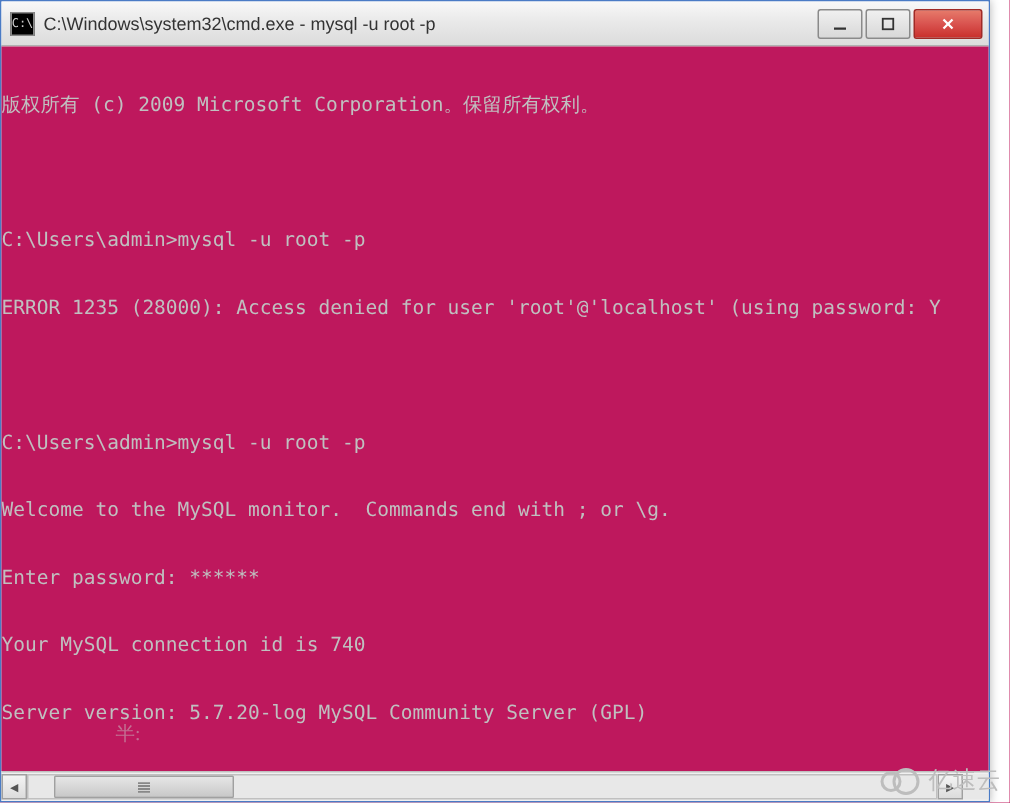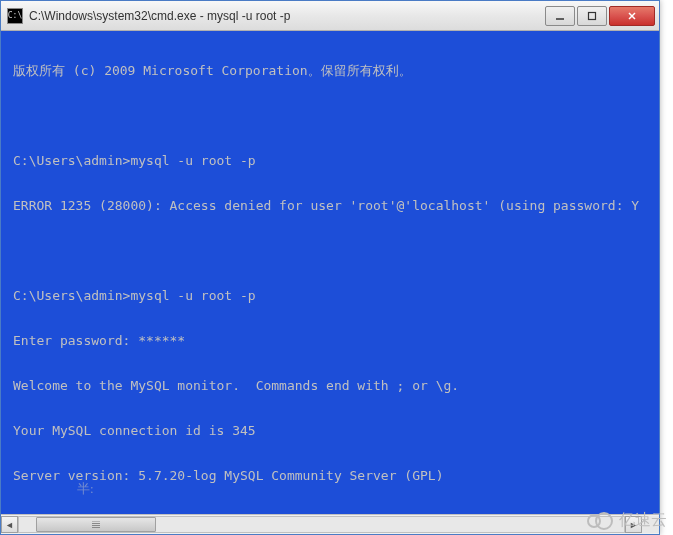--- a/index.html
+++ b/index.html
@@ -75,26 +75,26 @@
       color: #fff;
       width: 46px;
       border-color: #a02a26;
     }
     .win-btn svg {
       width: 10px;
       height: 10px;
     }
     .terminal {
       flex: 1;
-      background: #1d4ed8;
+      background: #be185d;
       color: #c0c0c0;
       font-family: "NSimSun", "SimSun", "Consolas", "Lucida Console", monospace;
       font-size: 13px;
       line-height: 15px;
-      padding: 2px 12px;
+      padding: 2px 0;
       overflow: hidden;
       white-space: pre;
       position: relative;
     }
     .terminal-line {
       min-height: 15px;
     }
     .bottom-area {
       height: 20px;
       background: #f0f0f0;
@@ -209,23 +209,23 @@
     </div>
   </div>
 
   <div class="terminal">
     <div class="terminal-line">版权所有 (c) 2009 Microsoft Corporation。保留所有权利。</div>
     <div class="terminal-line"></div>
     <div class="terminal-line">C:\Users\admin&gt;mysql -u root -p</div>
     <div class="terminal-line">ERROR 1235 (28000): Access denied for user 'root'@'localhost' (using password: Y</div>
     <div class="terminal-line"></div>
     <div class="terminal-line">C:\Users\admin&gt;mysql -u root -p</div>
+    <div class="terminal-line">Welcome to the MySQL monitor.  Commands end with ; or \g.</div>
     <div class="terminal-line">Enter password: ******</div>
-    <div class="terminal-line">Welcome to the MySQL monitor.  Commands end with ; or \g.</div>
-    <div class="terminal-line">Your MySQL connection id is 345</div>
+    <div class="terminal-line">Your MySQL connection id is 740</div>
     <div class="terminal-line">Server version: 5.7.20-log MySQL Community Server (GPL)</div>
     
     
     
     
     
     
     
     
     

